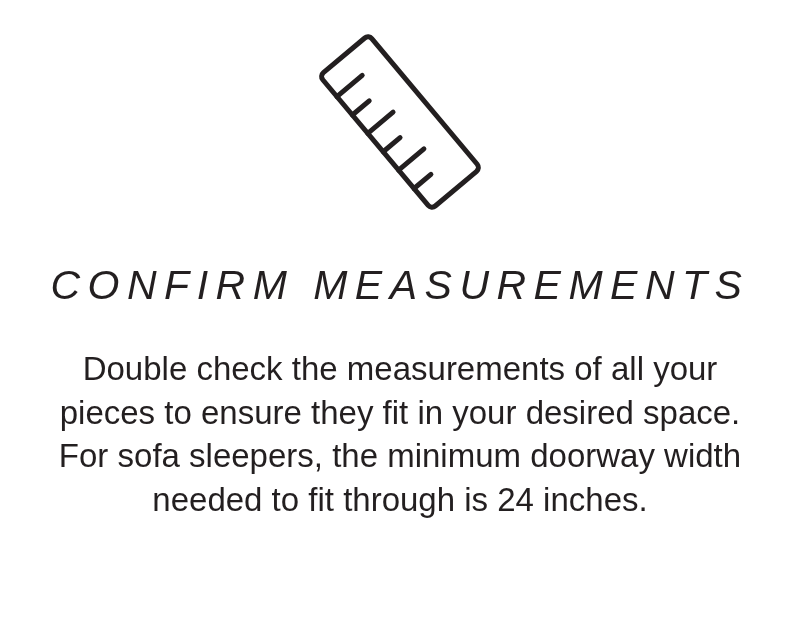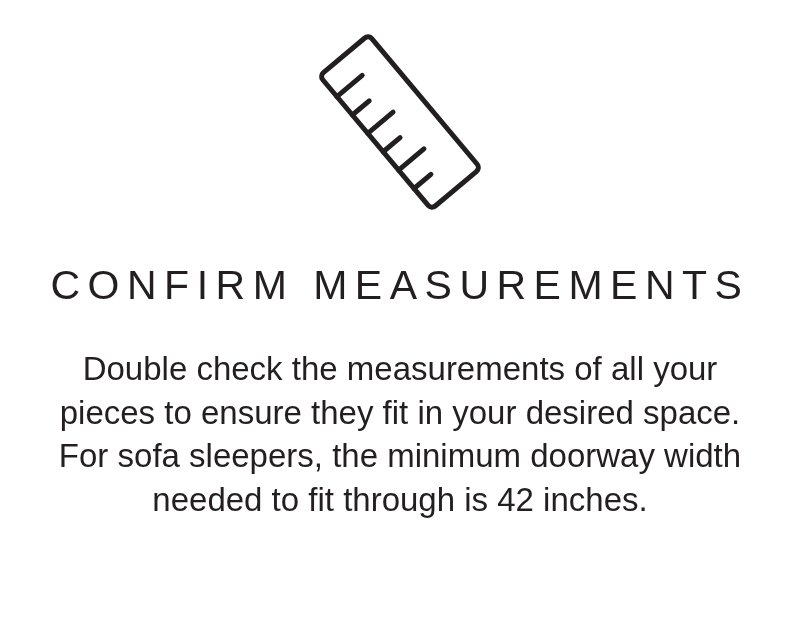--- a/index.html
+++ b/index.html
@@ -36,20 +36,21 @@
   }
   .heading {
     margin-top: 42px;
     font-size: 41px;
     line-height: 1.05;
     font-weight: 400;
     letter-spacing: 7.5px;
     text-align: left;
     color: #231f20;
     white-space: nowrap;
+    font-style: italic;
   }
   .body-copy {
     margin-top: 40px;
     width: 700px;
     font-size: 33px;
     line-height: 1.32;
     text-align: center;
     color: #231f20;
     font-weight: 400;
   }
@@ -68,15 +69,15 @@
         <line x1="68" y1="80" x2="101" y2="80" stroke="#231f20" stroke-width="5" stroke-linecap="round"></line>
         <line x1="68" y1="104" x2="90" y2="104" stroke="#231f20" stroke-width="5" stroke-linecap="round"></line>
         <line x1="68" y1="128" x2="101" y2="128" stroke="#231f20" stroke-width="5" stroke-linecap="round"></line>
         <line x1="68" y1="152" x2="90" y2="152" stroke="#231f20" stroke-width="5" stroke-linecap="round"></line>
       </g>
     </svg>
   </div>
 
   <div class="heading">CONFIRM MEASUREMENTS</div>
 
-  <div class="body-copy">Double check the measurements of all your pieces to ensure they fit in your desired space. For sofa sleepers, the minimum doorway width needed to fit through is 42 inches.</div>
+  <div class="body-copy">Double check the measurements of all your pieces to ensure they fit in your desired space. For sofa sleepers, the minimum doorway width needed to fit through is 24 inches.</div>
 
 </div>
 
 </body></html>

